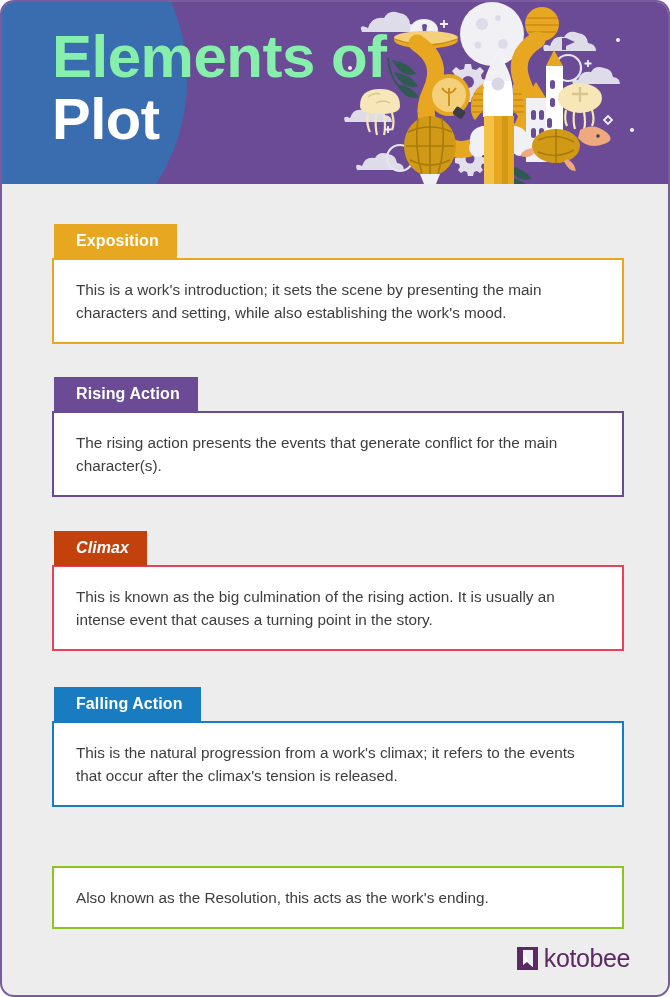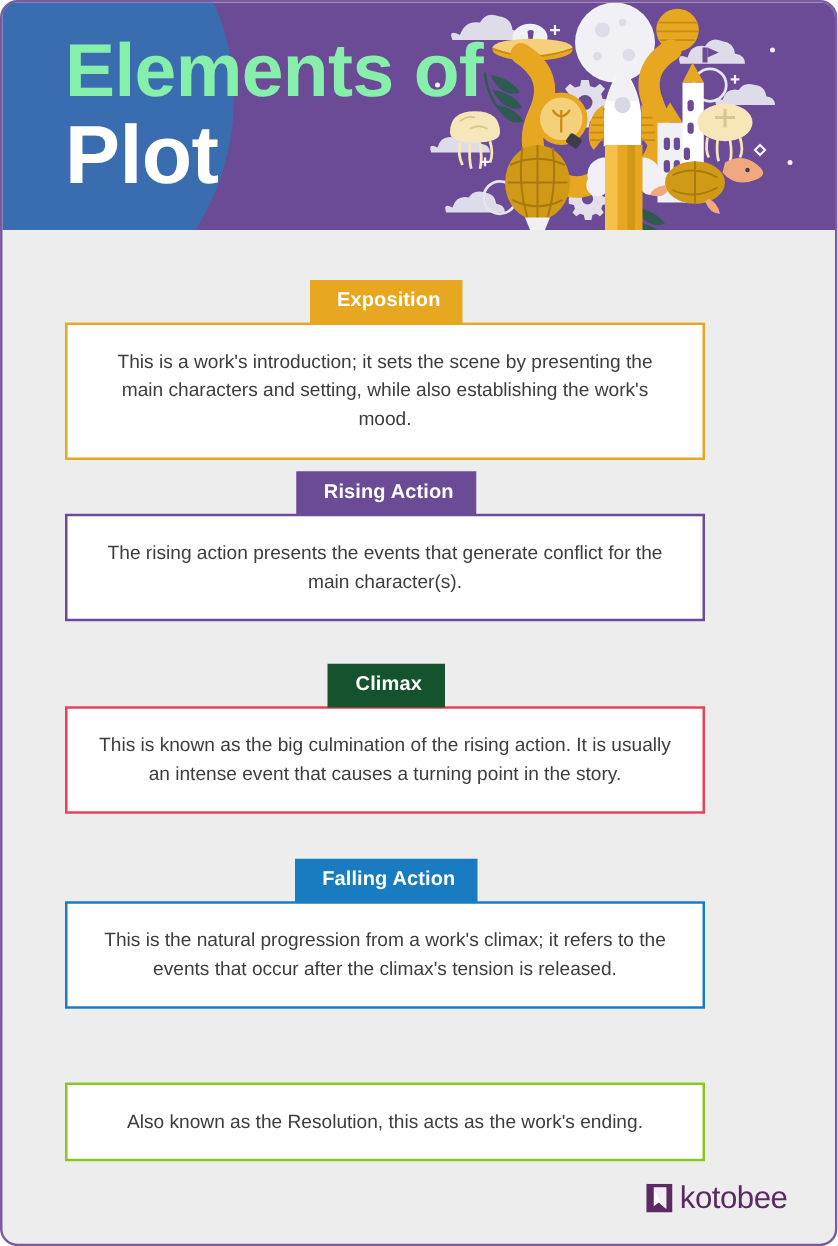--- a/index.html
+++ b/index.html
@@ -40,21 +40,21 @@
   .title-line1{
     color:#86efac;
     font-size:60px;
     font-weight:700;
     letter-spacing:-0.5px;
     line-height:1.02;
     margin:0;
   }
   .title-line2{
     color:#ffffff;
-    font-size:66px;
+    font-size:58px;
     font-weight:800;
     letter-spacing:-0.5px;
     line-height:1.05;
     margin:0;
     margin-top:2px;
   }
 
   
   .illus{
     position:absolute;
@@ -93,29 +93,29 @@
     font-size:15.3px;
     line-height:1.52;
     margin-top:-1px;
   }
   .card-body p{margin:0;}
 
   .c-expo   .card-tab{background:#e8a720;}
   .c-expo   .card-body{border-color:#e8a720;}
   .c-rise   .card-tab{background:#6b4b96;}
   .c-rise   .card-body{border-color:#6b4b96;}
-  .c-climax .card-tab{background:#14532d;}
+  .c-climax .card-tab{background:#c2410c;font-style:italic;}
   .c-climax .card-body{border-color:#e84158;}
   .c-fall   .card-tab{background:#1a7cc0;}
   .c-fall   .card-body{border-color:#1a7cc0;}
   .c-denou  .card-tab{background:#8cc423;}
   .c-denou  .card-body{border-color:#8cc423;margin-top:24px;}
 
   
-  .card{position:absolute;left:50px;width:512px;text-align:center;}
+  .card{position:absolute;left:50px;width:572px;}
   .card .card-tab{margin-left:2px;}
   .card-expo  {top:40px;}
   .card-rise  {top:193px;}
   .card-climax{top:347px;}
   .card-fall  {top:503px;}
   .card-denou {top:658px;}
 
   
   .footer{
     position:absolute;

